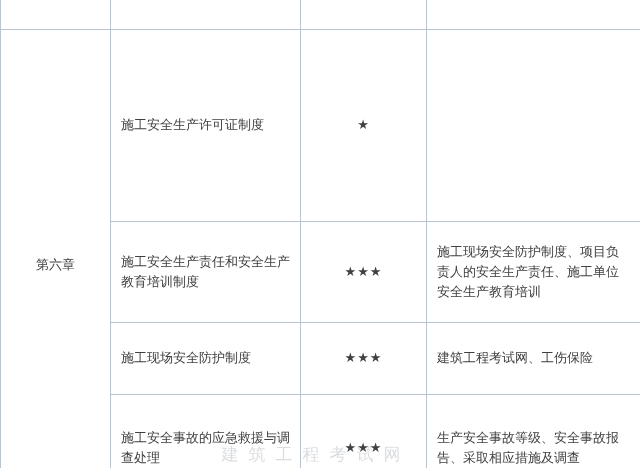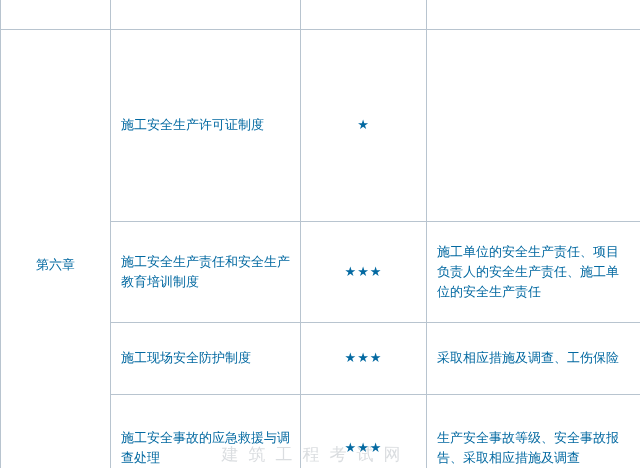--- a/index.html
+++ b/index.html
@@ -33,21 +33,21 @@
   table.grid col.c2 { width: 190px; }
   table.grid col.c3 { width: 126px; }
   table.grid col.c4 { width: 214px; }
 
   table.grid td {
     border: 1px solid #b8c4cf;
     vertical-align: middle;
     padding: 8px 10px;
     font-size: 13px;
     line-height: 1.55;
-    color: #0369a1;
+    color: #404040;
   }
   td.chapter {
     text-align: center;
     font-size: 13px;
   }
   td.topic {
     text-align: left;
   }
   td.stars {
     text-align: center;
@@ -102,27 +102,27 @@
       <tr class="r1">
         <td class="chapter" rowspan="4">第六章</td>
         <td class="topic">施工安全生产许可证制度</td>
         <td class="stars">★</td>
         <td class="detail"></td>
       </tr>
 
       <tr class="r2">
         <td class="topic">施工安全生产责任和安全生产教育培训制度</td>
         <td class="stars">★★★</td>
-        <td class="detail">施工单位的安全生产责任、项目负责人的安全生产责任、施工单位的安全生产责任</td>
+        <td class="detail">施工现场安全防护制度、项目负责人的安全生产责任、施工单位安全生产教育培训</td>
       </tr>
 
       <tr class="r3">
         <td class="topic">施工现场安全防护制度</td>
         <td class="stars">★★★</td>
-        <td class="detail">采取相应措施及调查、工伤保险</td>
+        <td class="detail">建筑工程考试网、工伤保险</td>
       </tr>
 
       <tr class="r4">
         <td class="topic">施工安全事故的应急救援与调查处理</td>
         <td class="stars">★★★</td>
         <td class="detail">生产安全事故等级、安全事故报告、采取相应措施及调查</td>
       </tr>
 
     </tbody>
   </table>

